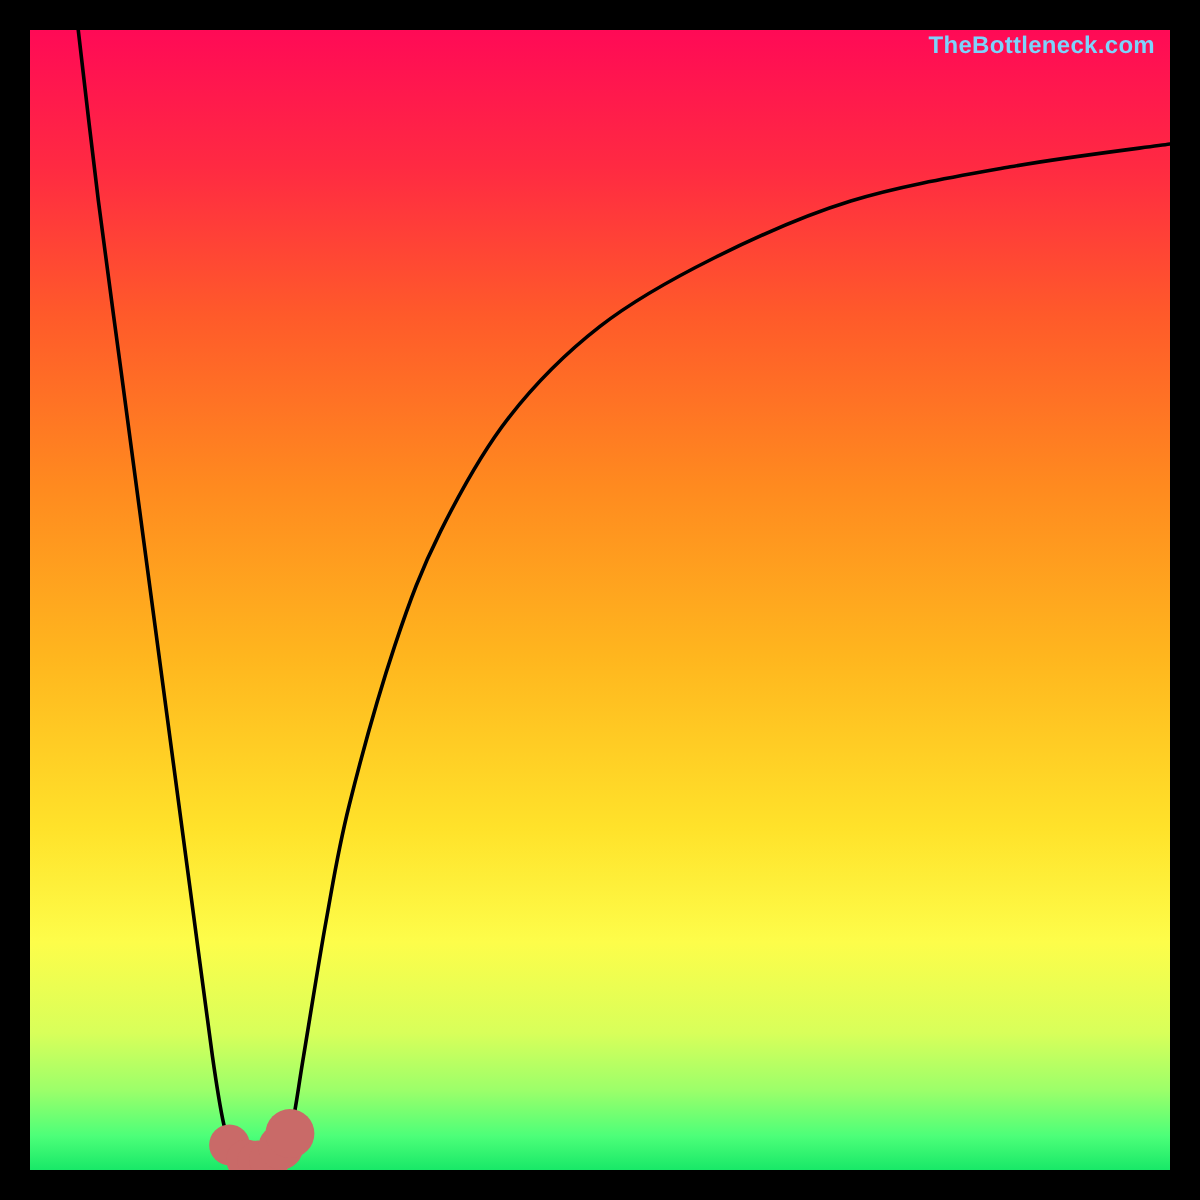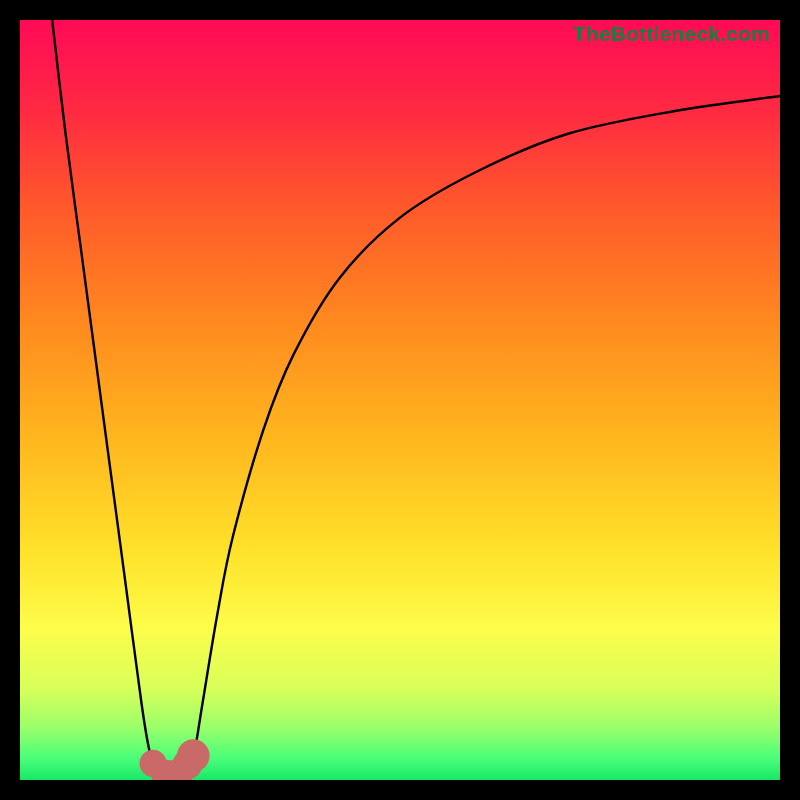--- a/index.html
+++ b/index.html
@@ -23,23 +23,23 @@
     top: 0;
     left: 0;
     width: 760px;
     height: 760px;
   }
   .watermark {
     position: absolute;
     top: 2px;
     right: 10px;
     font-family: Arial, Helvetica, sans-serif;
-    font-size: 21px;
+    font-size: 16px;
     font-weight: 600;
-    color: #15803d;
+    color: #7dd3fc;
     letter-spacing: 0.2px;
   }
 </style>
 </head>
 <body>
 
 <div class="frame">
   <svg class="plot-area" viewBox="0 0 760 760">
     <defs>
       <linearGradient id="bg-grad" x1="0" y1="0" x2="0" y2="1">

